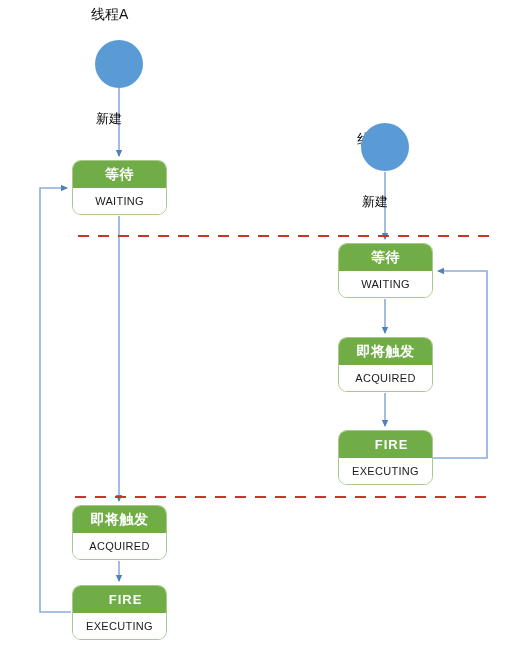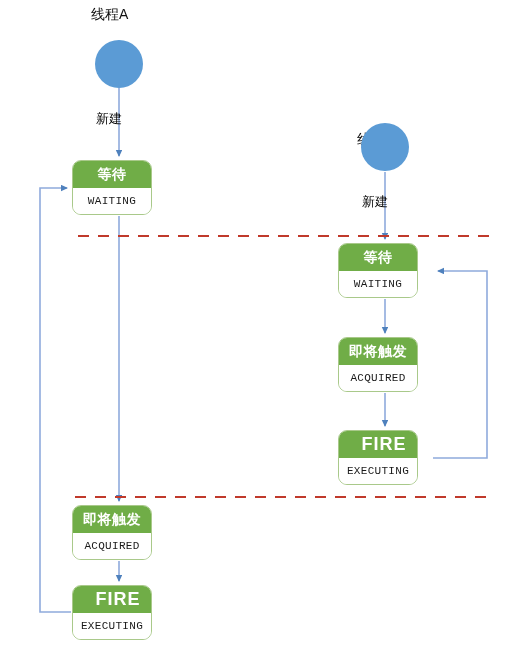--- a/index.html
+++ b/index.html
@@ -20,48 +20,48 @@
   #wires {
     position: absolute;
     left: 0;
     top: 0;
     width: 518px;
     height: 664px;
     pointer-events: none;
   }
   .node {
     position: absolute;
-    width: 80px;
+    width: 95px;
     border: 1px solid #a9c98a;
     border-radius: 9px;
     background: #ffffff;
     box-sizing: border-box;
     overflow: hidden;
     box-shadow: 0 0 0 0 rgba(0,0,0,0);
   }
   .node .head {
     background: #70ad47;
     color: #ffffff;
     text-align: center;
     font-size: 14px;
     font-weight: bold;
     line-height: 27px;
     height: 27px;
     letter-spacing: 0.5px;
   }
   .node .head.latin {
-    font-size: 18px;
+    font-size: 13px;
     letter-spacing: 1px;
     padding-left: 12px;
   }
   .node .body {
     background: #ffffff;
     color: #1a1a1a;
     text-align: center;
-    font-family: Liberation Mono, monospace;
+    font-family: Liberation Sans, sans-serif;
     font-size: 11px;
     line-height: 26px;
     height: 26px;
     letter-spacing: 0.3px;
   }
   .circle {
     position: absolute;
     width: 48px;
     height: 48px;
     border-radius: 50%;

